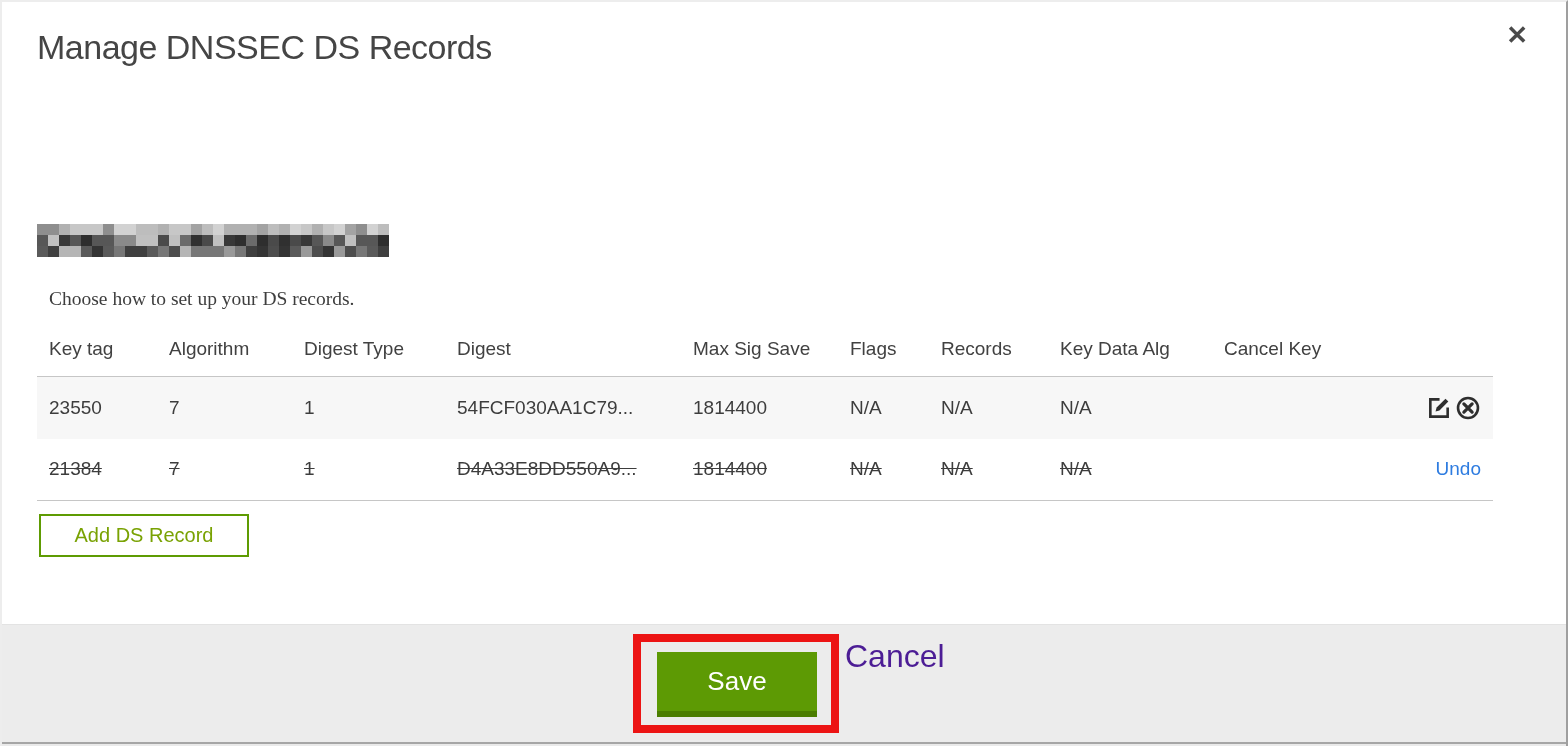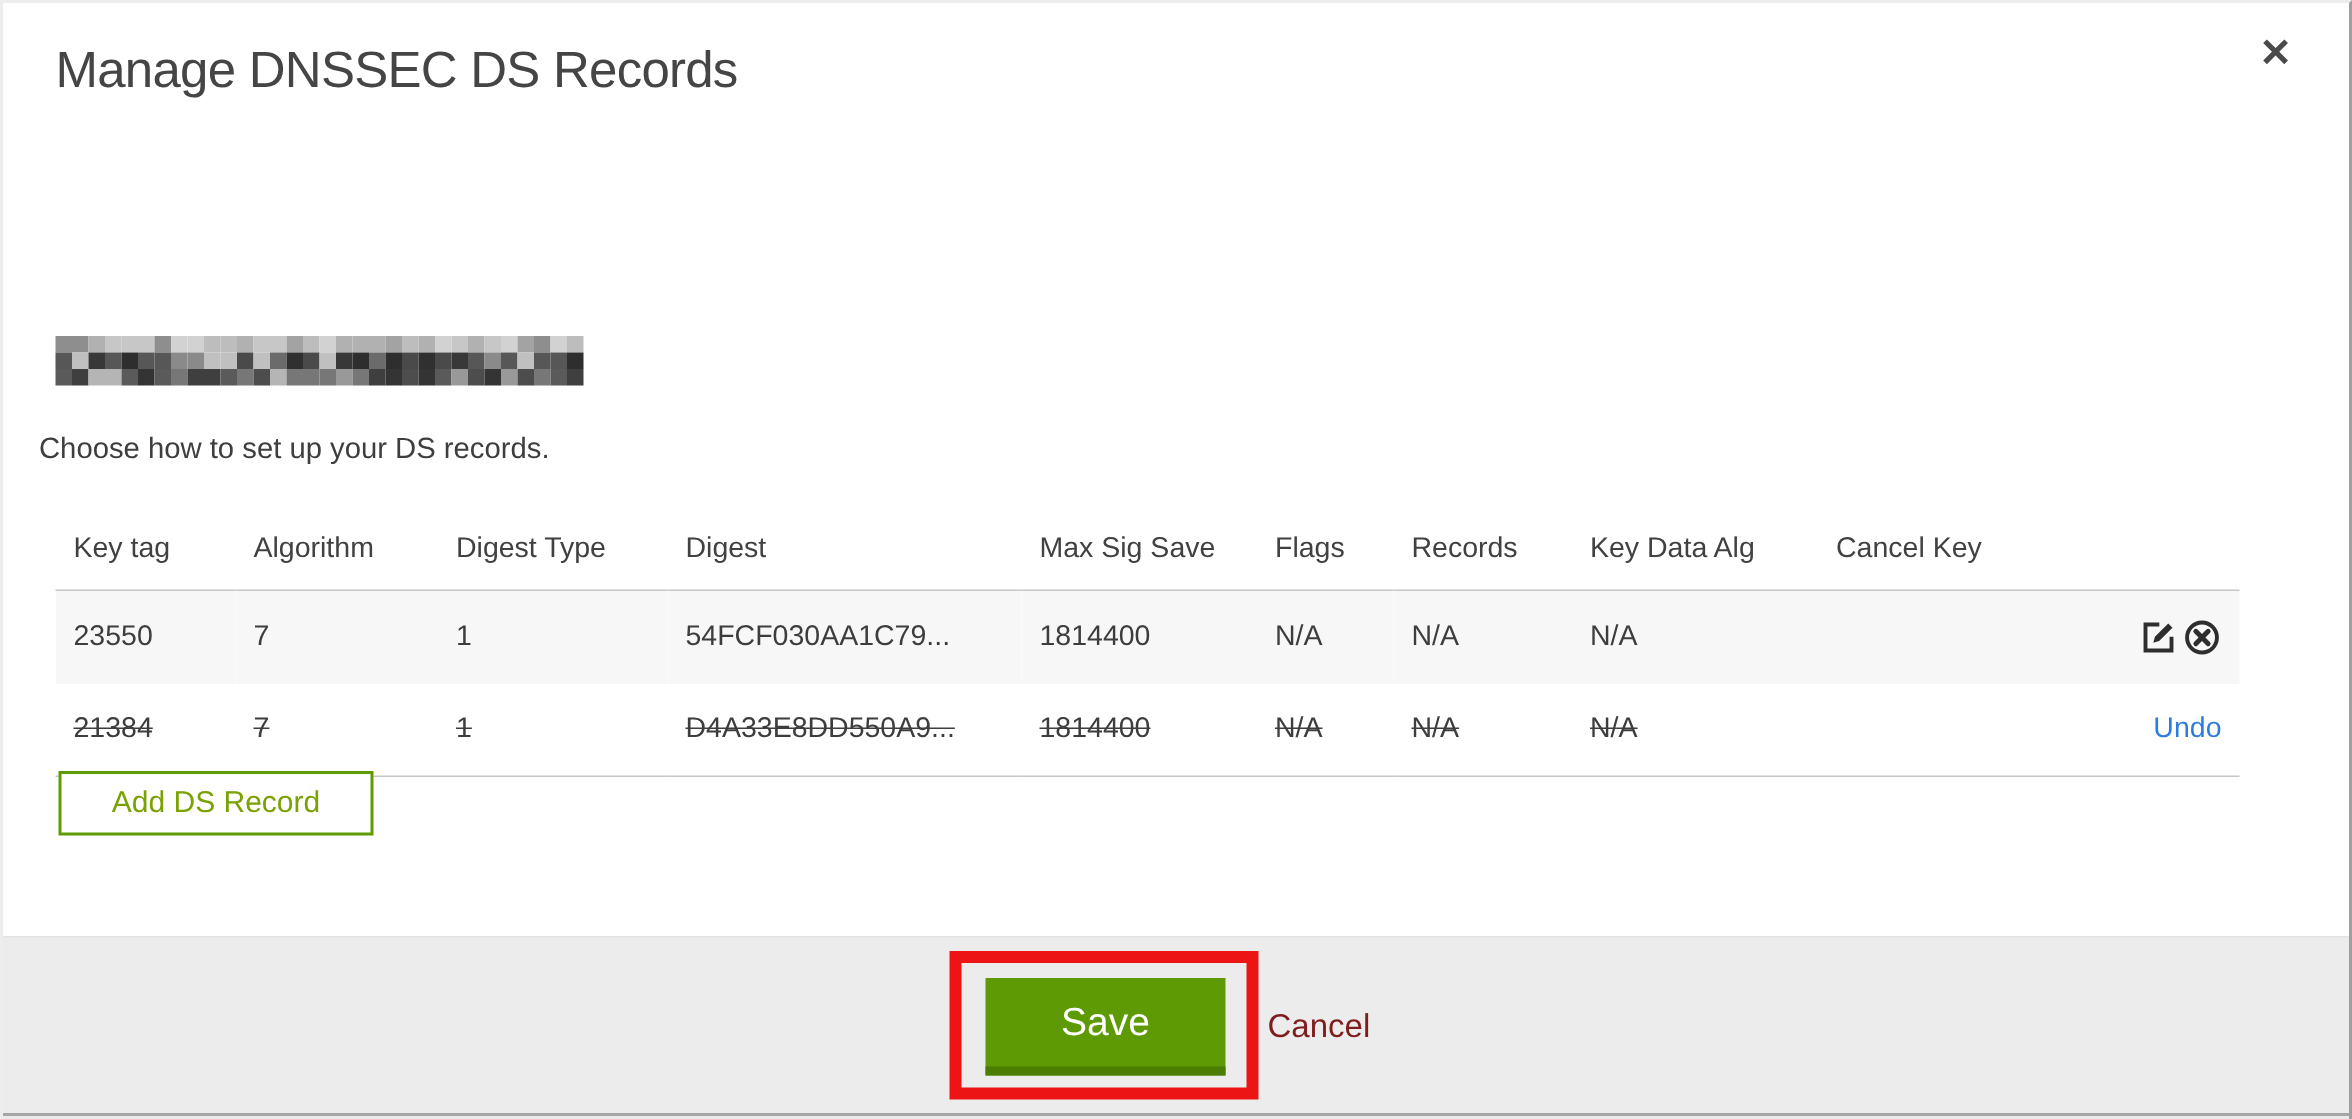--- a/index.html
+++ b/index.html
@@ -17,24 +17,24 @@
   .close-btn {
     position:absolute; top:20px; right:38px;
     font-size:26px; font-weight:700; color:#4a4a4a; cursor:pointer; line-height:1;
   }
   .domain-mosaic {
     position:absolute; left:35px; top:222px;
     display:grid; grid-template-columns:repeat(32, 11px); grid-auto-rows:11px;
   }
   .domain-mosaic div { width:11px; height:11px; }
   .intro {
-    position:absolute; left:24px; top:286px;
-    font-size:19.5px; color:#3e3e3e;
-  }
-  .table-wrap { position:absolute; left:35px; top:343px; width:1456px; }
+    position:absolute; left:47px; top:286px;
+    font-size:19.5px; color:#3e3e3e;font-family:Liberation Serif, serif;
+  }
+  .table-wrap { position:absolute; left:35px; top:326px; width:1456px; }
   table { width:100%; border-collapse:collapse; table-layout:fixed; font-size:19px; color:#3d3d3d; }
   th { text-align:left; font-weight:400; color:#414141; padding:10px 0 16px 12px; white-space:nowrap; overflow:hidden; }
   tbody tr { height:62px; }
   tbody tr:first-child { background:#f7f7f7; border-top:1px solid #c6c6c6; }
   tbody tr:last-child { border-bottom:1px solid #c6c6c6; }
   td { padding-left:12px; white-space:nowrap; overflow:hidden; }
   tr.deleted td .cellval { text-decoration:line-through; }
   td.actions { text-align:right; padding-right:12px; padding-left:0; }
   .icon-btn { display:inline-block; vertical-align:middle; cursor:pointer; margin-left:3px; height:26px; }
   .undo-link { color:#2e7ce0; cursor:pointer; text-decoration:none; font-size:19px; }
@@ -53,22 +53,22 @@
   .red-box {
     position:absolute; left:631px; top:632px; width:206px; height:99px;
     border:8px solid #ec1414; box-sizing:border-box;
   }
   .save-btn {
     position:absolute; left:655px; top:650px; width:160px; height:65px;
     background:#5d9a04; border:none; border-bottom:6px solid #4b7d00;
     color:#ffffff; font-size:26px; font-family:"Liberation Sans", sans-serif; cursor:pointer;
   }
   .cancel-link {
-    position:absolute; left:843px; top:669px;
-    font-size:22px; color:#7f1d1d; cursor:pointer; text-decoration:none;
+    position:absolute; left:843px; top:636px;
+    font-size:32px; color:#4c1d95; cursor:pointer; text-decoration:none;
   }
 </style>
 </head>
 <body>
 
 <div class="title">Manage DNSSEC DS Records</div>
 <div class="close-btn">✕</div>
 
 <div class="domain-mosaic">
     <div style="background: rgb(142, 142, 142);"></div>

